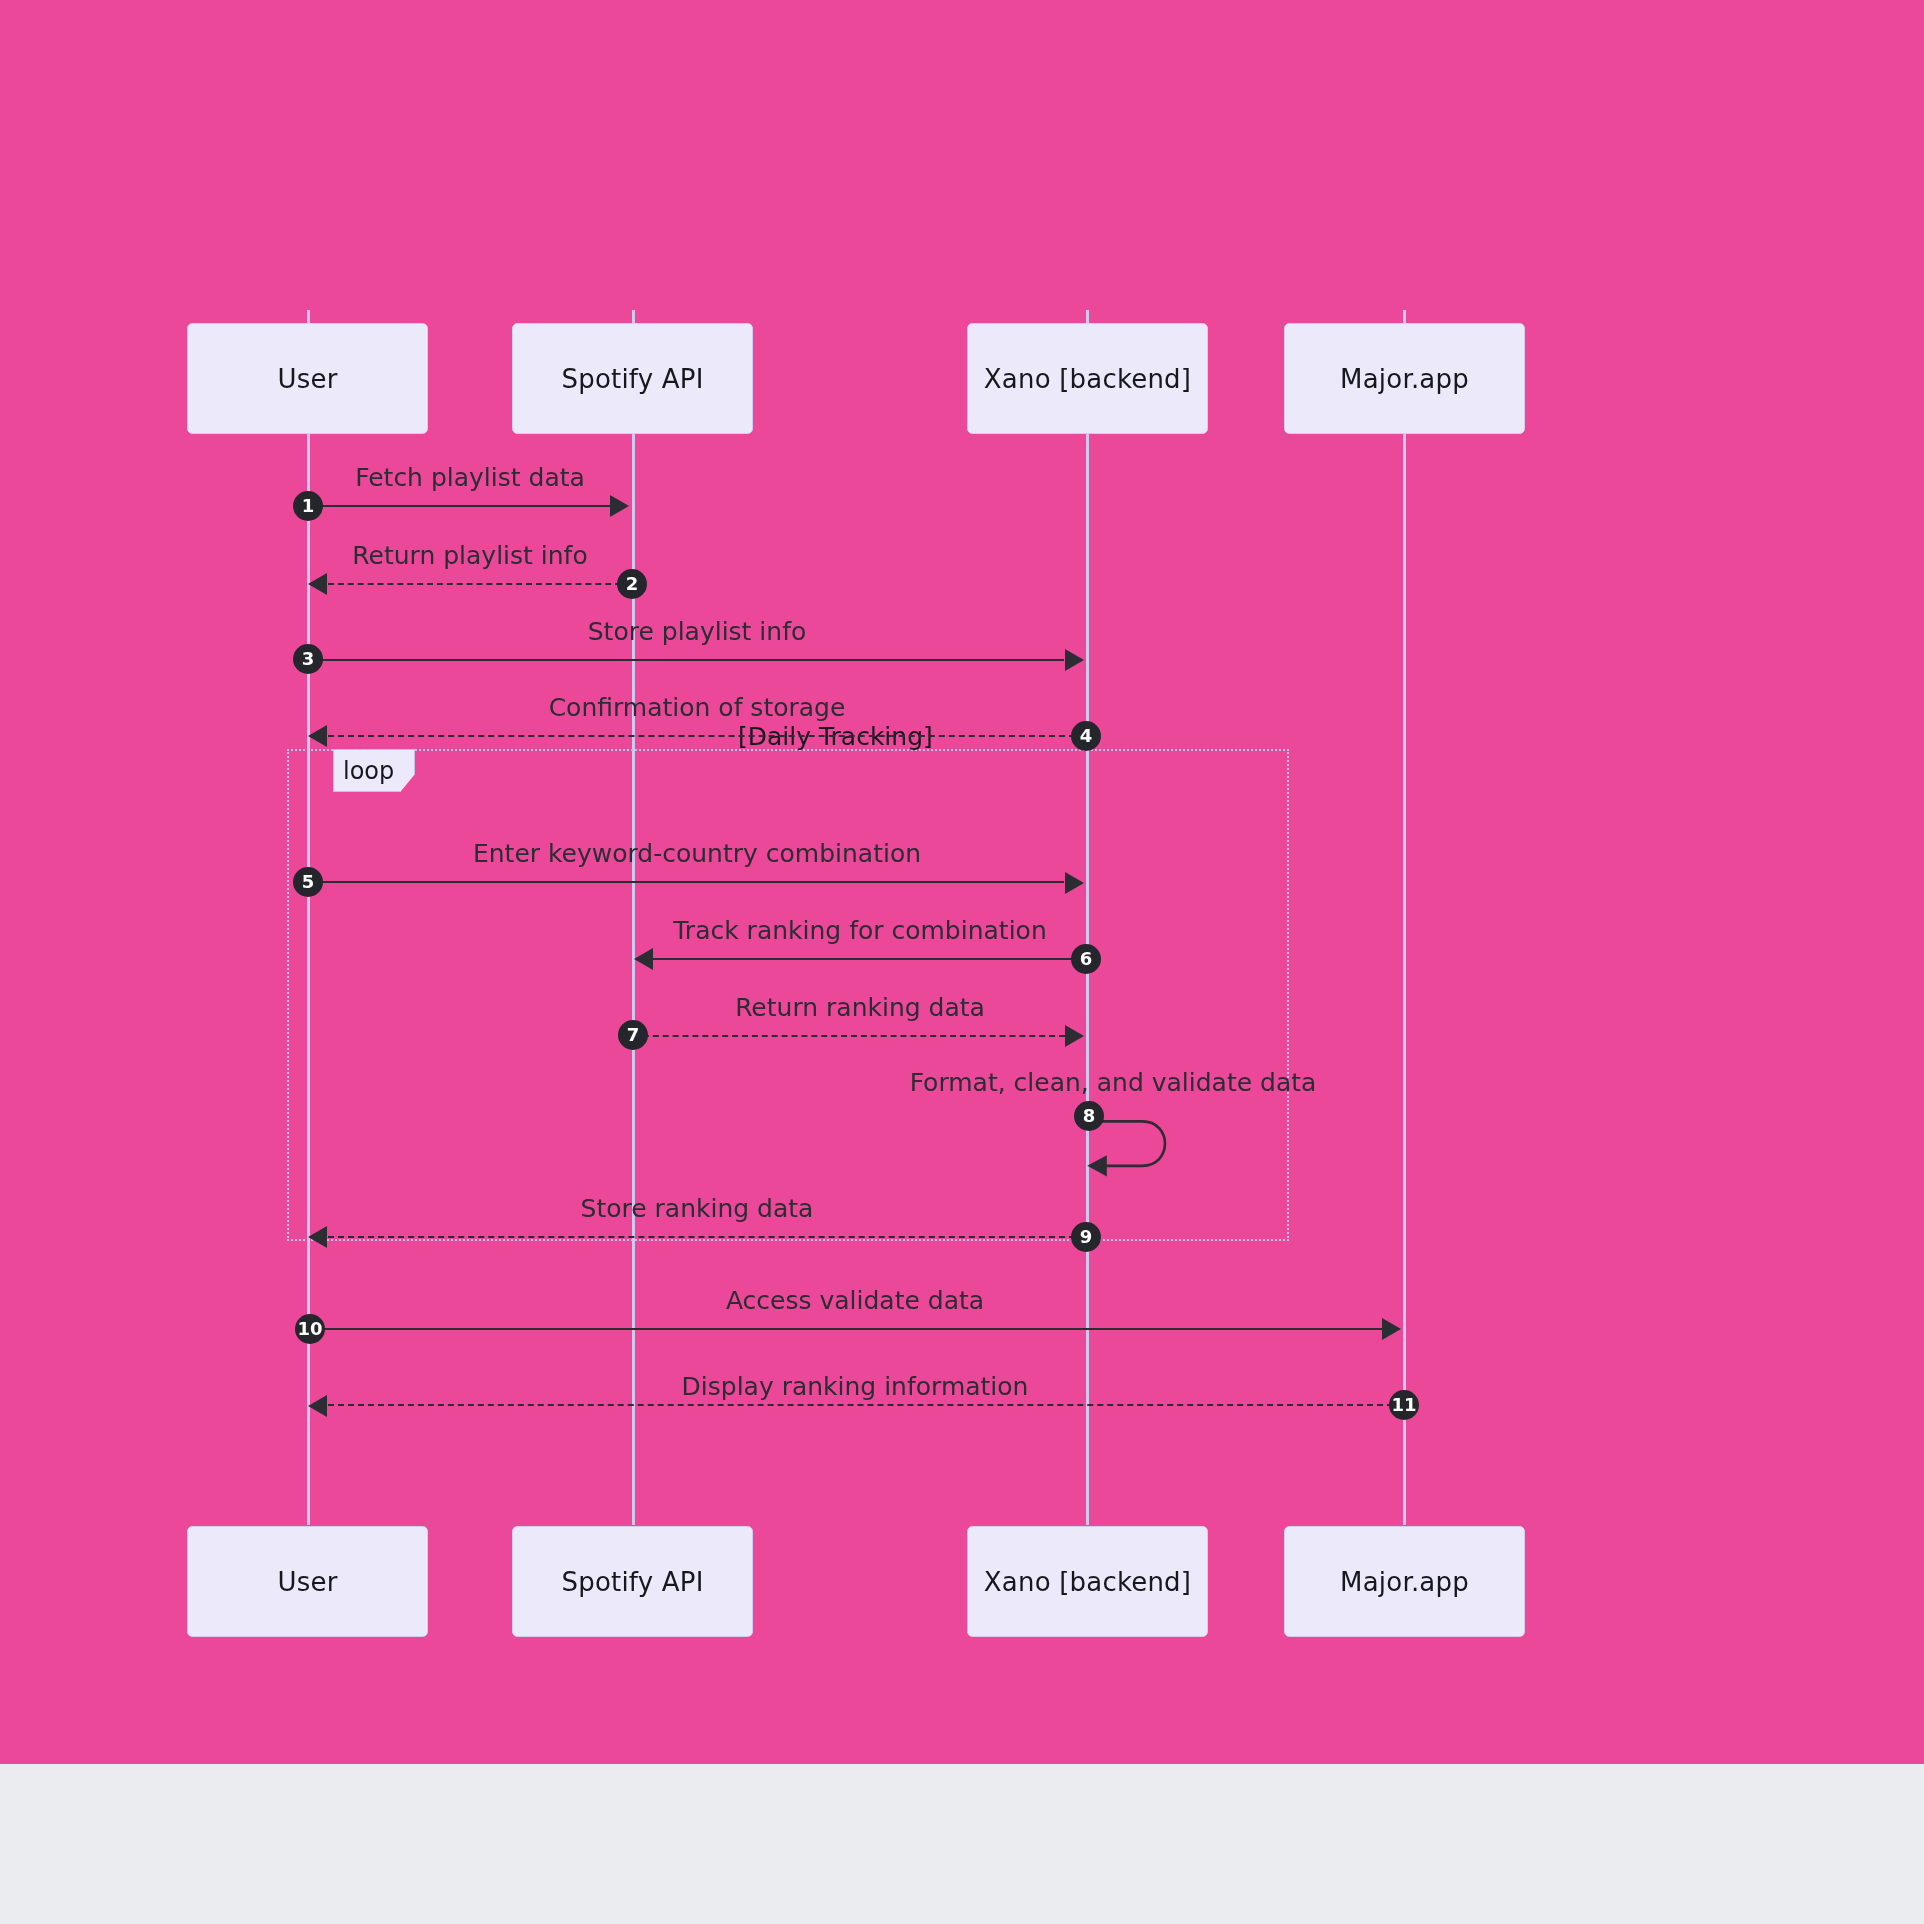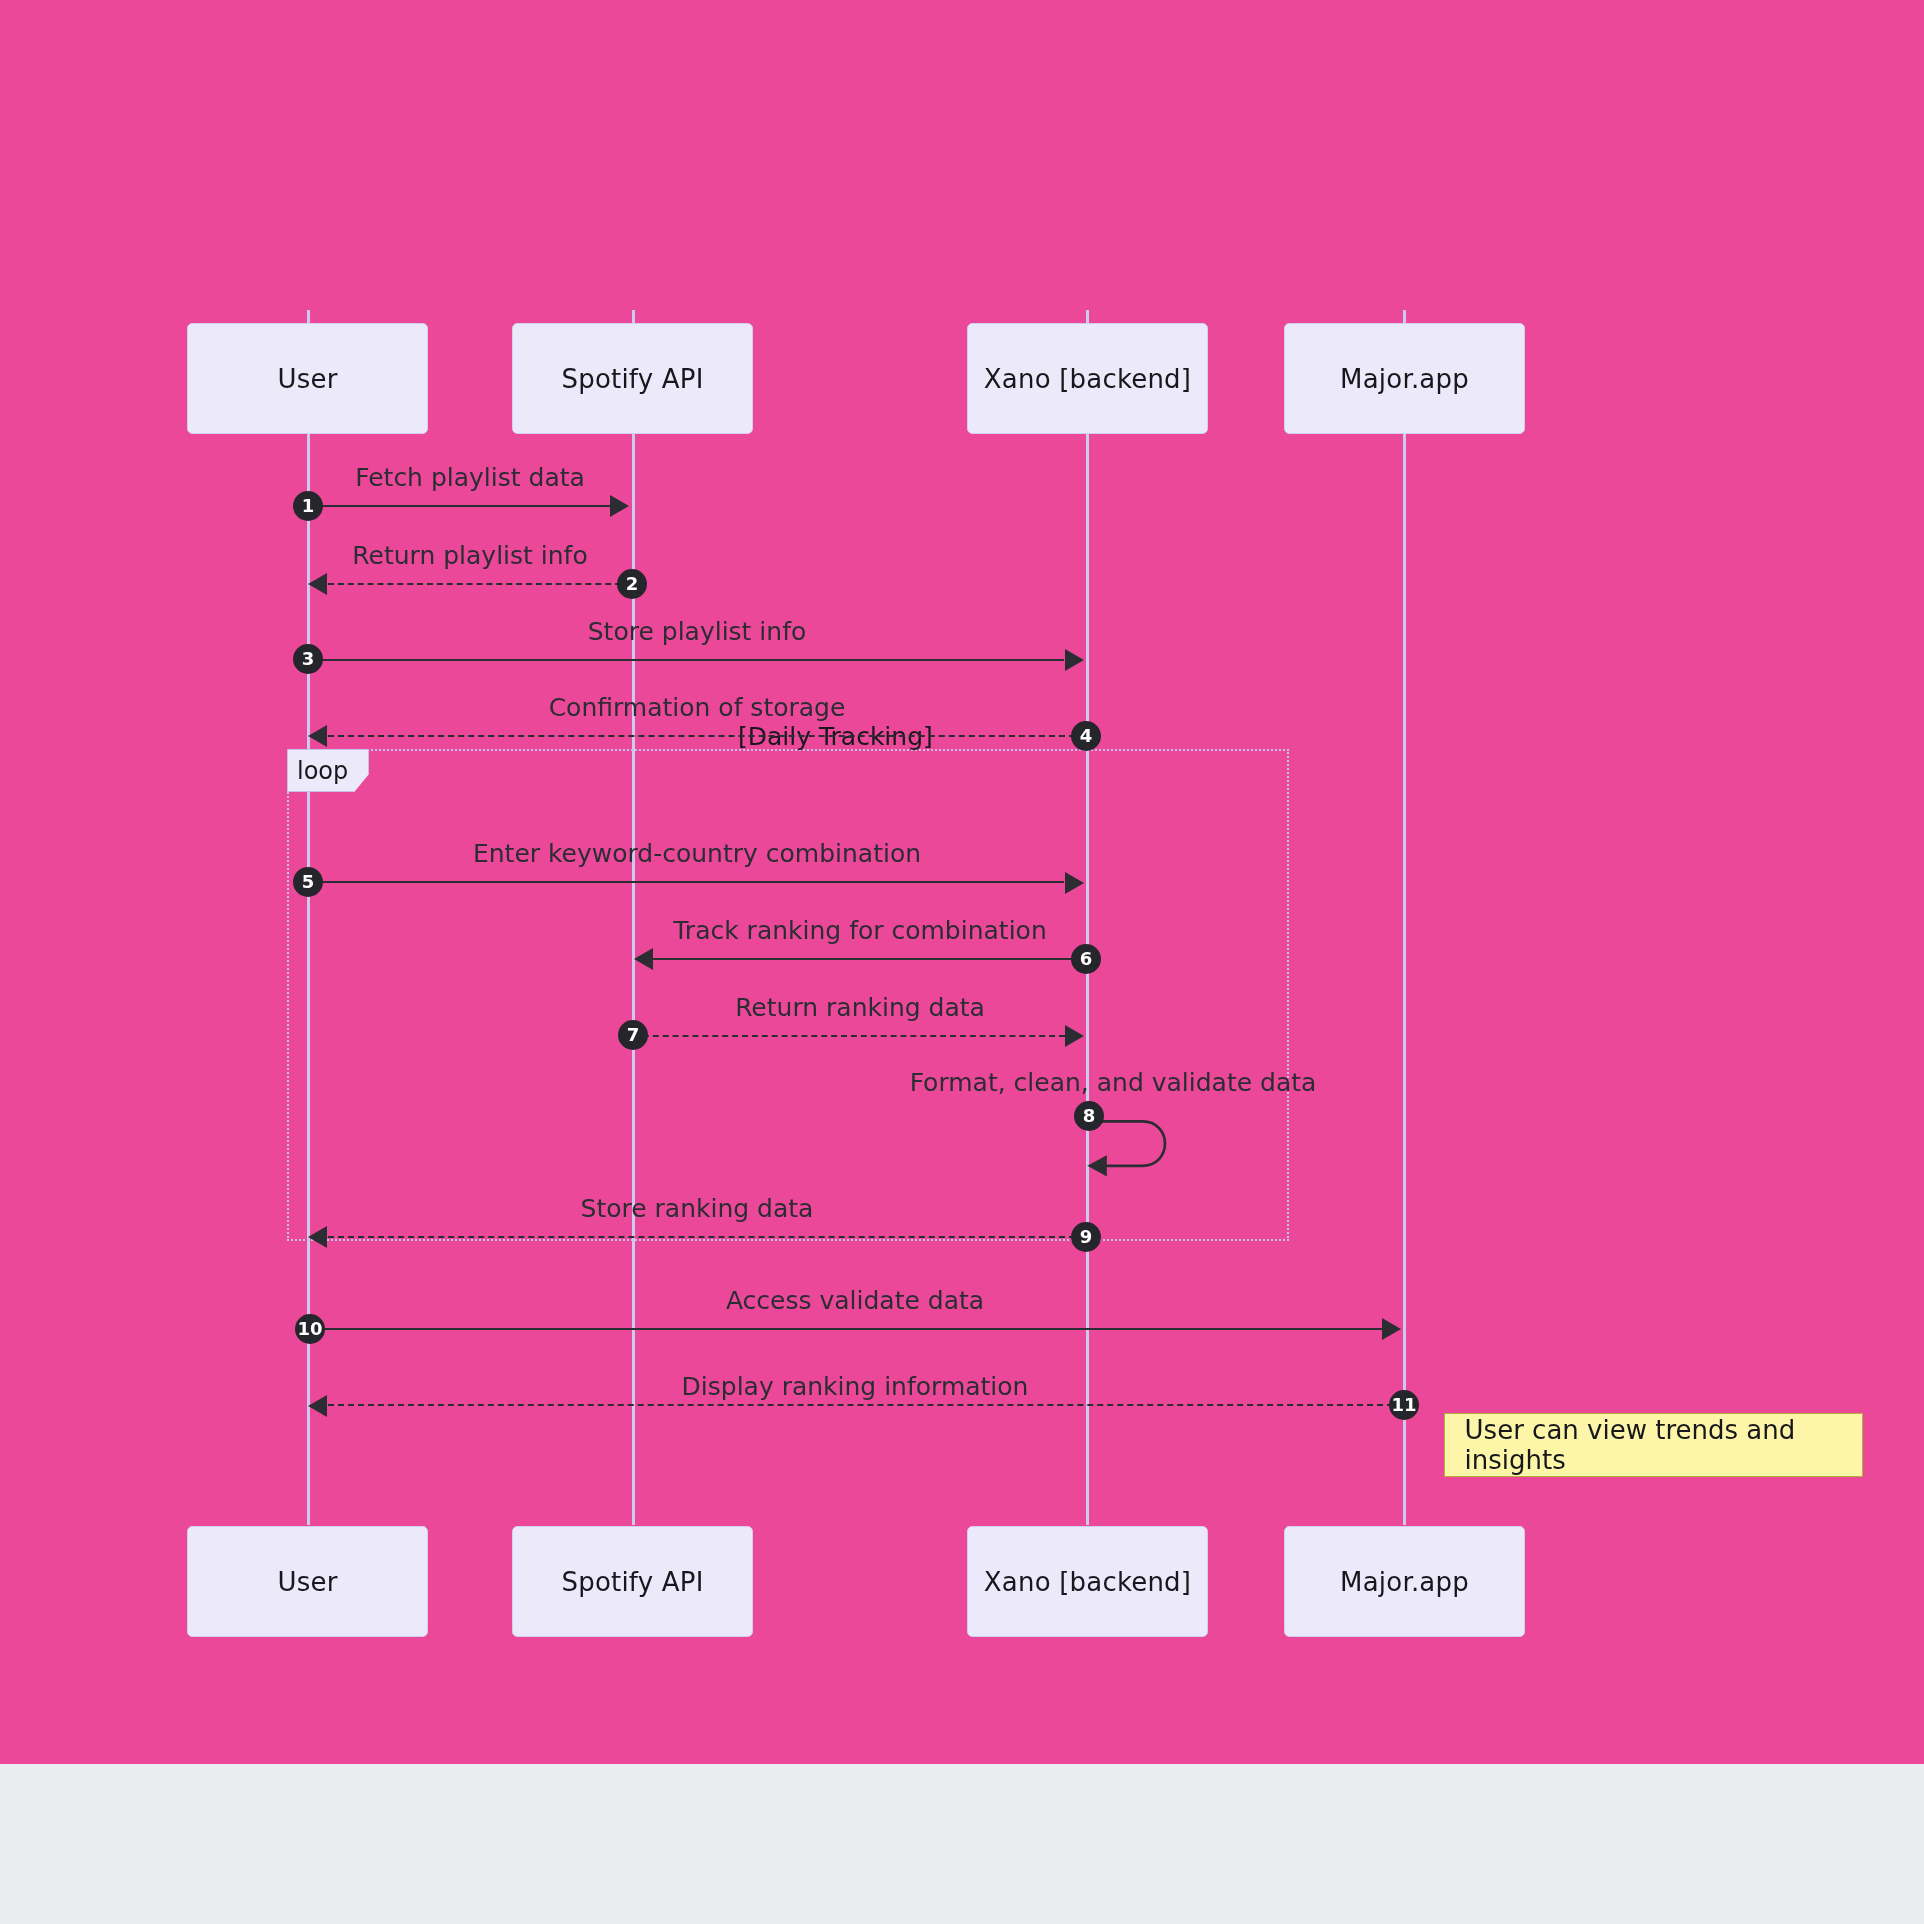--- a/index.html
+++ b/index.html
@@ -54,20 +54,21 @@
     box-sizing: border-box;
     background: #ece9fb;
     border: 1.8px solid #c5c0ec;
     color: #17181c;
     font-size: 24px;
     display: flex;
     align-items: center;
     padding-left: 9px;
     -webkit-clip-path: polygon(0 0, 100% 0, 100% 58%, 82% 100%, 0 100%);
     clip-path: polygon(0 0, 100% 0, 100% 58%, 82% 100%, 0 100%);
+    margin-left: 46px;
   }
   .frag-title {
     position: absolute;
     color: #17181c;
     font-size: 25px;
     white-space: nowrap;
   }
 
   
   .msg-label {
@@ -261,23 +262,20 @@
 
   <div class="msg-label" style="left:855px; top:1363px;margin-top:9px;">
     <span>Display ranking information</span>
   </div>
   <div class="msg-line dashed" style="left:328px; top:1404px; width:1075px;"></div>
   <div class="arrow-head left" style="left:308px; top:1395px;"></div>
   <div class="seq-badge" style="left:1404px; top:1405px;">
     <span>11</span>
   </div>
 
-  <div class="note-box" style="left:1444px; top:1413px; width:419px; height:64px;">
-    <span>User can view trends and insights</span>
-  </div>
 
   <div class="participant" style="left:187px; top:1526px; width:241px; height:111px;">
     <span>User</span>
   </div>
   <div class="participant" style="left:512px; top:1526px; width:241px; height:111px;">
     <span>Spotify API</span>
   </div>
   <div class="participant" style="left:967px; top:1526px; width:241px; height:111px;">
     <span>Xano [backend]</span>
   </div>

